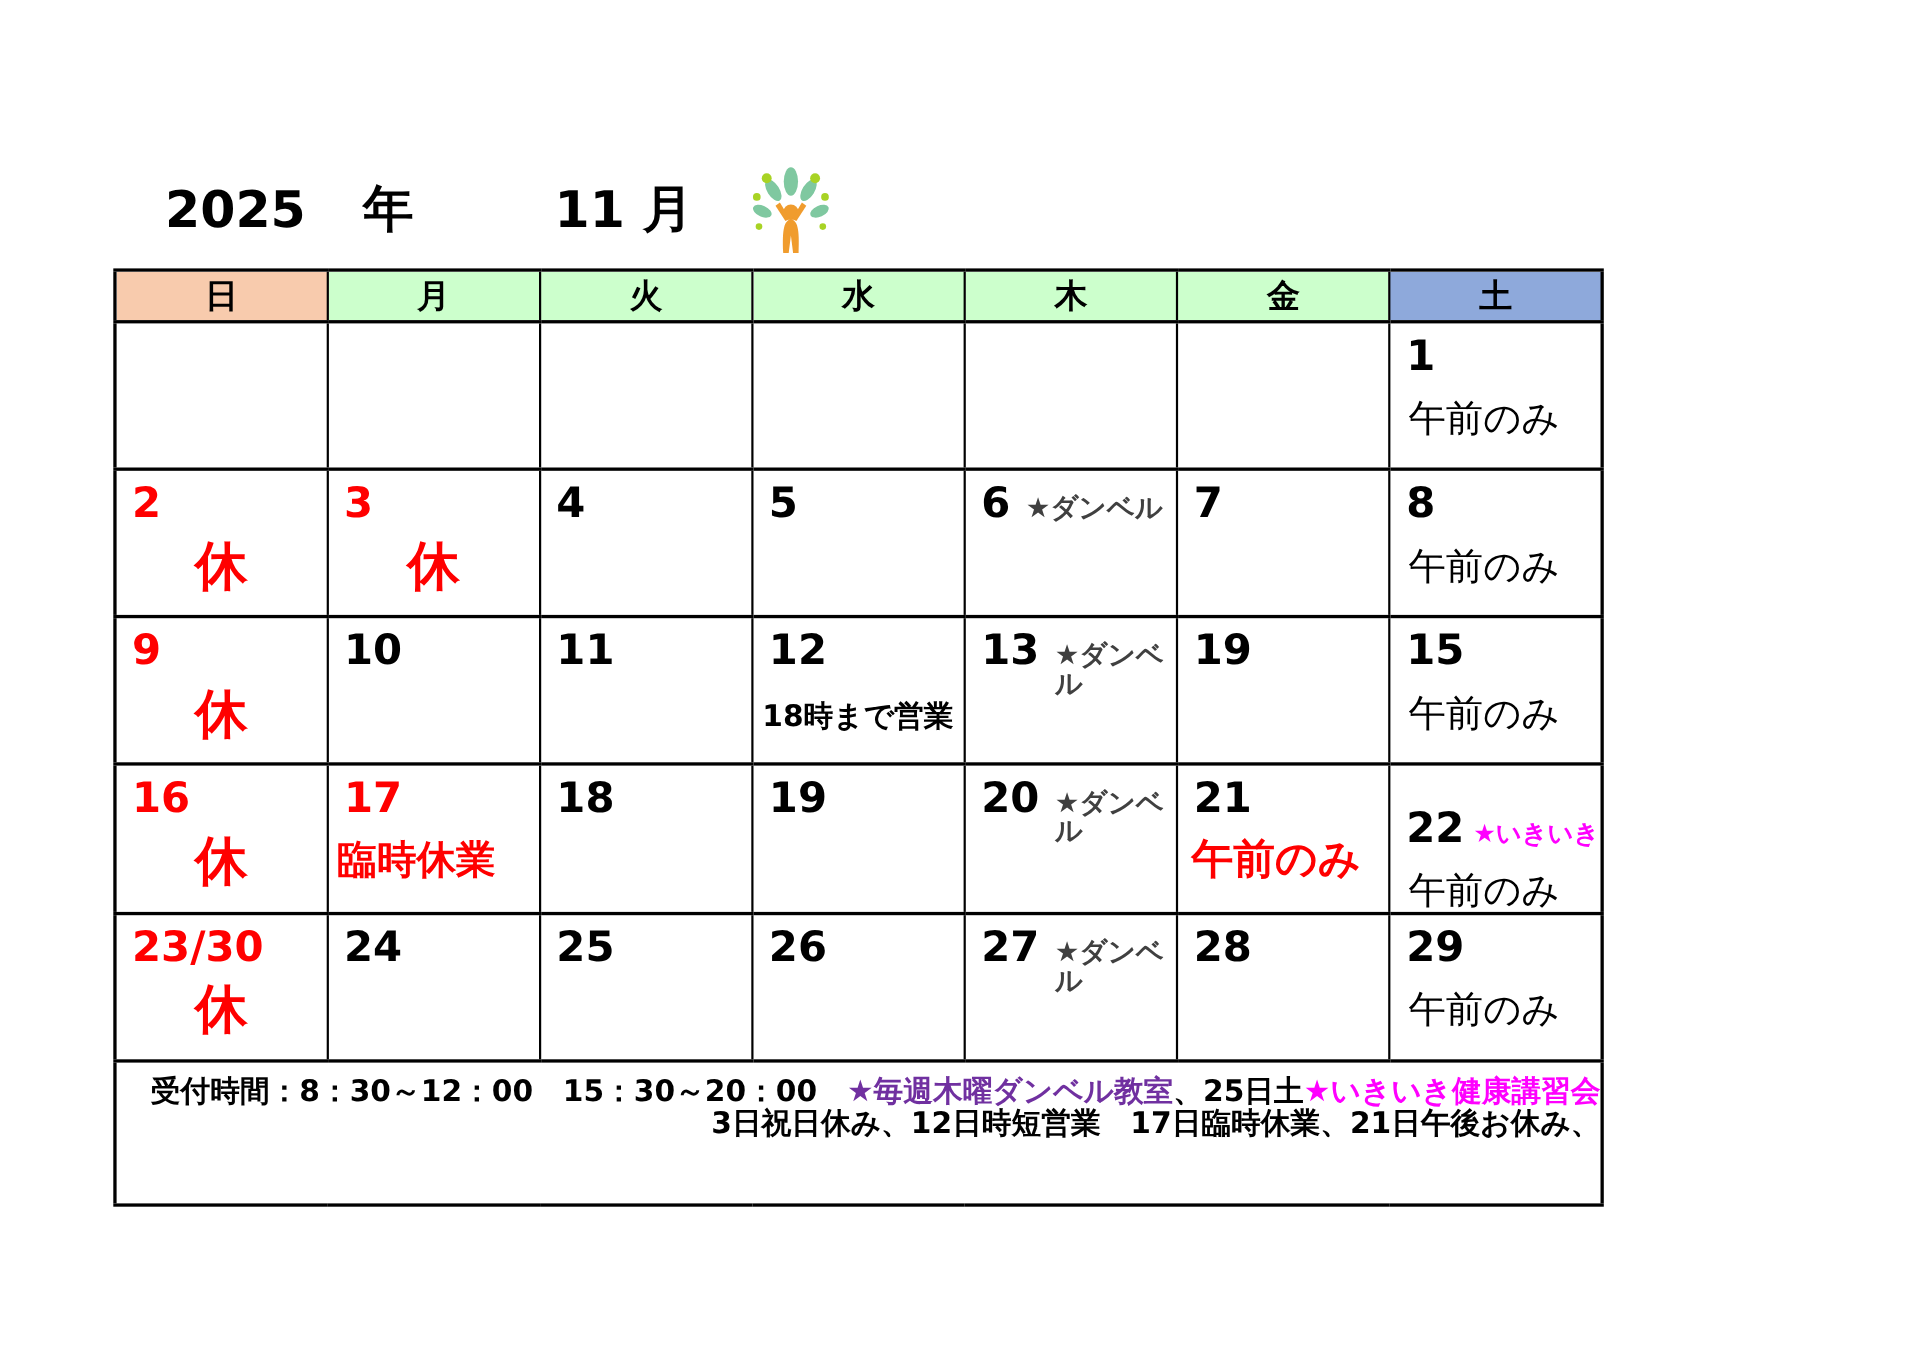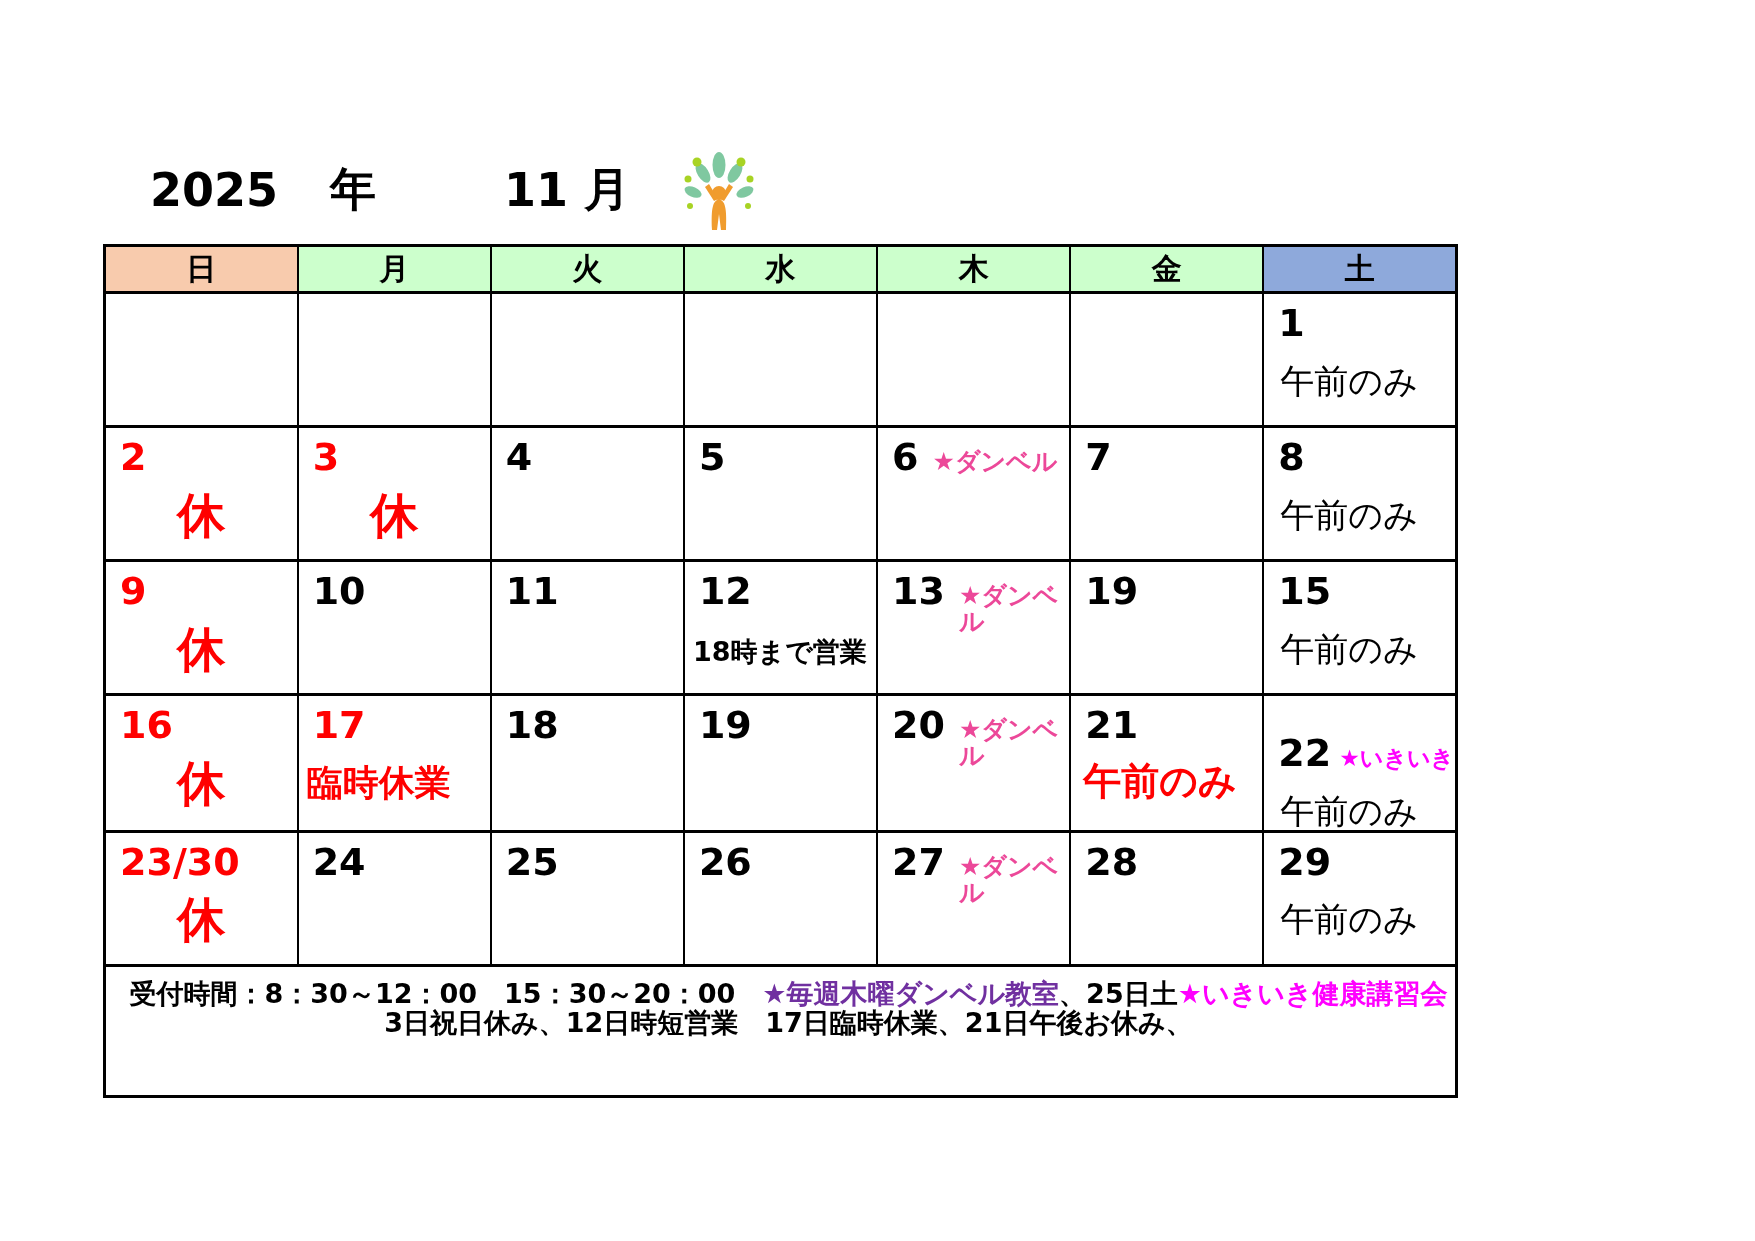--- a/index.html
+++ b/index.html
@@ -41,31 +41,31 @@
   .hdr-sat { background:#8EA9DB; }
 
   td.cell { height:131px; vertical-align:top; background:#ffffff; }
   .bg-sun    { background:#F8CBAD; }
   .bg-sat    { background:#D9E1F2; }
   .bg-yellow { background:#FFFF00;margin-top:16px; }
 
   .dayline { display:flex; align-items:baseline; margin:10px 0 0 14px; line-height:1.05; }
   .num  { font-size:38px; font-weight:600; color:#000; }
   .num.red { color:#FF0000; }
-  .tag  { font-size:25px; font-weight:700; color:#ec4899; margin-left:14px; }
+  .tag  { font-size:25px; font-weight:700; color:#404040; margin-left:14px; }
   .tag.magenta { color:#FF00FF; font-size:23px; margin-left:8px;margin-top:40px; }
 
   .note { margin:20px 0 0 16px; font-size:34px; font-weight:500; color:#000; line-height:1.05; }
   .note.kyu   { font-size:48px; font-weight:700; color:#FF0000; text-align:center; margin:12px 0 0 0; }
   .note.rinji { font-size:36px; font-weight:700; color:#FF0000; margin-left:8px; margin-top:18px; }
   .note.gozen-red { font-size:38px; font-weight:700; color:#FF0000; margin-left:12px; margin-top:16px; }
   .note.eigyo { font-size:27px; font-weight:700; margin-left:8px; margin-top:26px; }
 
   td.footer {
-    height:116px; vertical-align:top; text-align:center;
+    height:116px; vertical-align:top; text-align:right;
     padding:12px 0 0 16px; font-size:27px; font-weight:700; line-height:1.1;
   }
   .f2 { }
   .purple  { color:#7030A0; }
   .magenta { color:#FF00FF; }
 </style>
 </head>
 <body>
 
 <div class="page">

